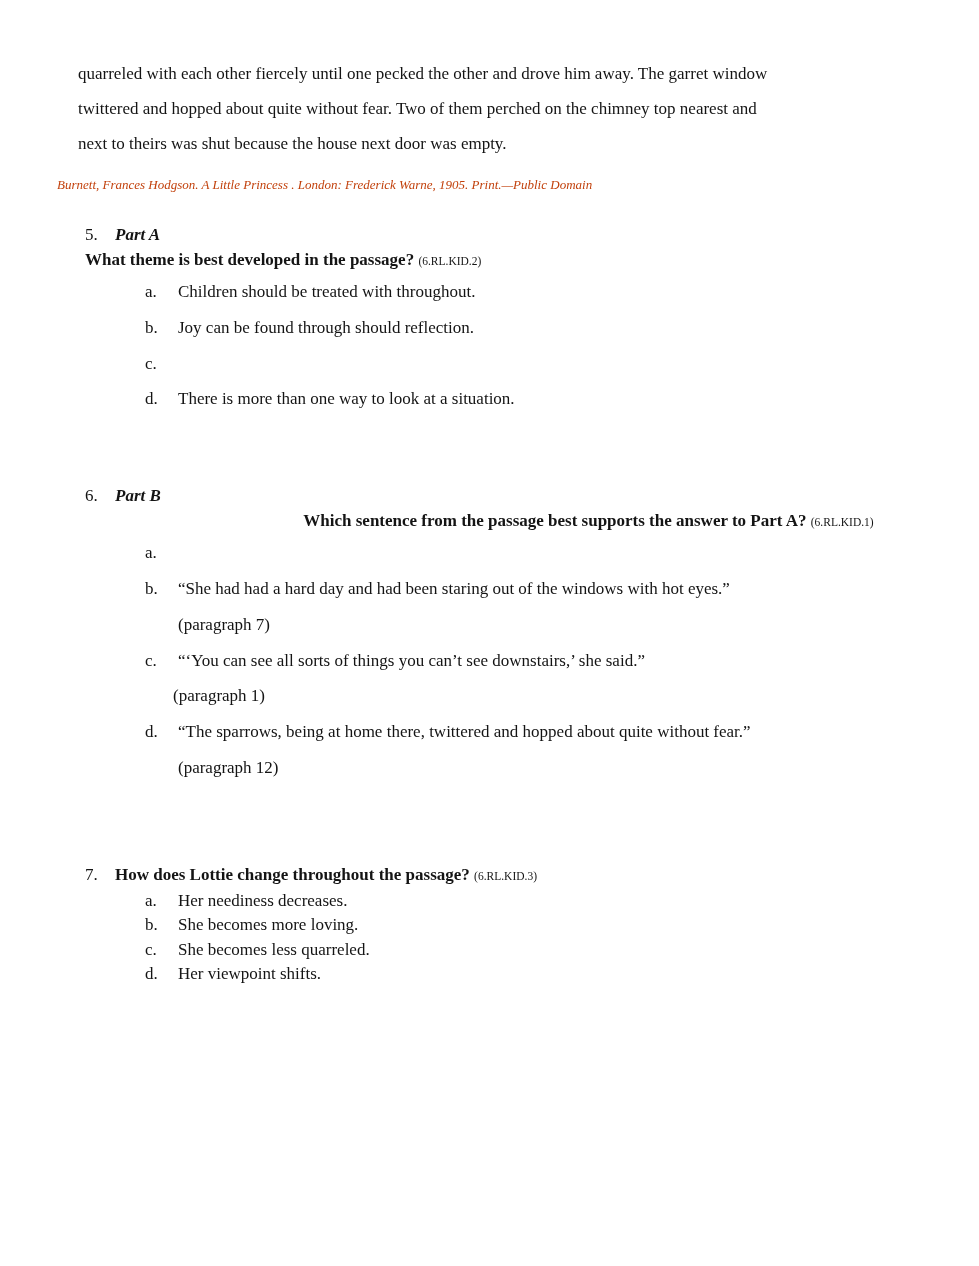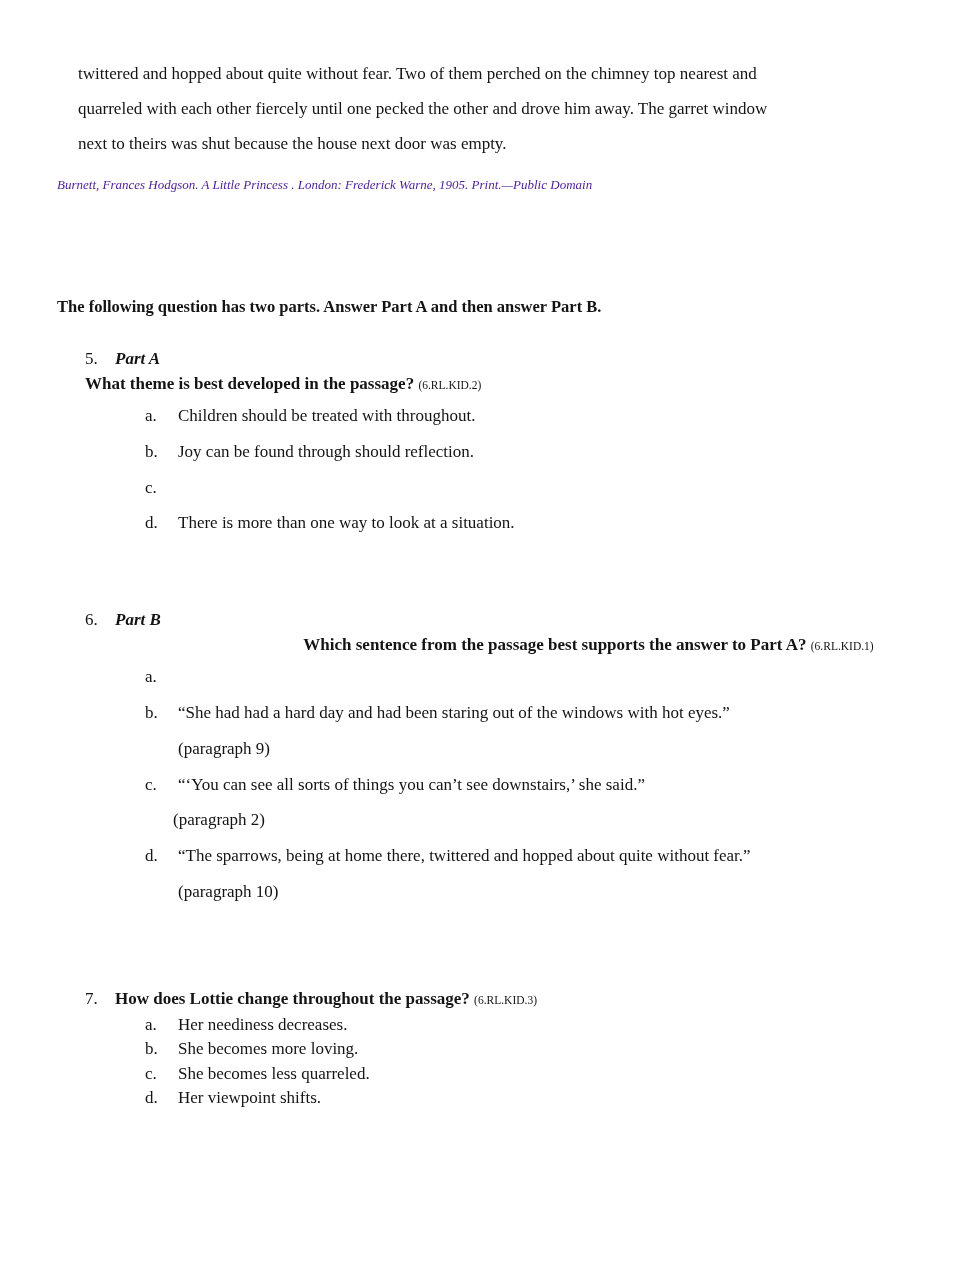--- a/index.html
+++ b/index.html
@@ -27,21 +27,21 @@
     margin: 56px 60px 0 78px;
     line-height: 35px;
   }
   .passage .pline { white-space: nowrap; }
 
   
   .citation {
     margin: 16px 0 0 57px;
     font-style: italic;
     font-size: 13px;
-    color: #4c1d95;
+    color: #c2410c;
   }
 
   
   .instruction {
     margin: 104px 0 0 57px;
     font-weight: bold;
     font-size: 16.5px;
   }
 
   
@@ -94,28 +94,27 @@
   .options-double .opt-lines { }
   .options-tight .option { line-height: 24.4px; }
   .outdent { margin-left: -5px; }
 </style>
 </head>
 <body>
 
 <div class="page">
 
   <div class="passage">
+    <div class="pline">quarreled with each other fiercely until one pecked the other and drove him away. The garret window</div>
     <div class="pline">twittered and hopped about quite without fear. Two of them perched on the chimney top nearest and</div>
-    <div class="pline">quarreled with each other fiercely until one pecked the other and drove him away. The garret window</div>
     <div class="pline">next to theirs was shut because the house next door was empty.</div>
   </div>
 
   <div class="citation">Burnett, Frances Hodgson. A Little Princess . London: Frederick Warne, 1905. Print.—Public Domain</div>
 
-  <div class="instruction">The following question has two parts. Answer Part A and then answer Part B.</div>
 
   <div class="question q5">
     <div class="q-header">
       <span class="q-number">5.</span>
       <span class="q-part">Part A</span>
     </div>
     <div class="q-prompt">
       <span class="q-prompt-inline">What theme is best developed in the passage?</span>
       <span class="std-code">(6.RL.KID.2)</span>
     </div>
@@ -148,35 +147,35 @@
       <span class="std-code">(6.RL.KID.1)</span>
     </div>
     <div class="options options-double">
       <div class="option">
         <span class="opt-letter">a.</span>
       </div>
       <div class="option">
         <span class="opt-letter">b.</span>
         <span class="opt-text opt-lines">
           <div>“She had had a hard day and had been staring out of the windows with hot eyes.”</div>
-          <div>(paragraph 9)</div>
+          <div>(paragraph 7)</div>
         </span>
       </div>
       <div class="option">
         <span class="opt-letter">c.</span>
         <span class="opt-text opt-lines">
           <div>“‘You can see all sorts of things you can’t see downstairs,’ she said.”</div>
-          <div class="outdent">(paragraph 2)</div>
+          <div class="outdent">(paragraph 1)</div>
         </span>
       </div>
       <div class="option">
         <span class="opt-letter">d.</span>
         <span class="opt-text opt-lines">
           <div>“The sparrows, being at home there, twittered and hopped about quite without fear.”</div>
-          <div>(paragraph 10)</div>
+          <div>(paragraph 12)</div>
         </span>
       </div>
     </div>
   </div>
 
   <div class="question q7">
     <div class="q-header">
       <span class="q-number">7.</span>
       <span>
         <span class="q-prompt-inline">How does Lottie change throughout the passage?</span>

